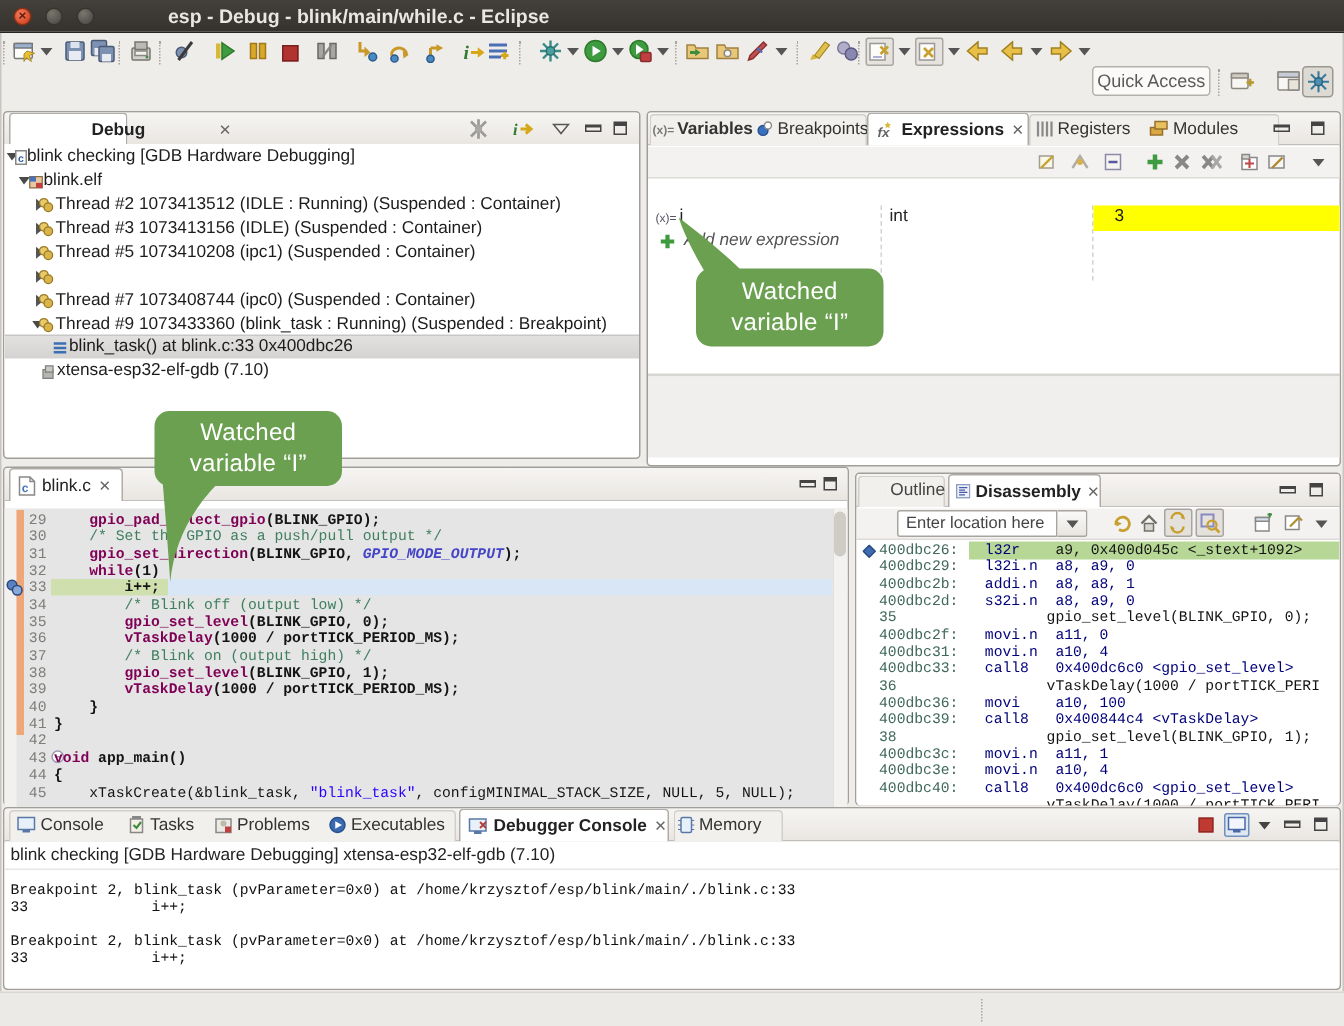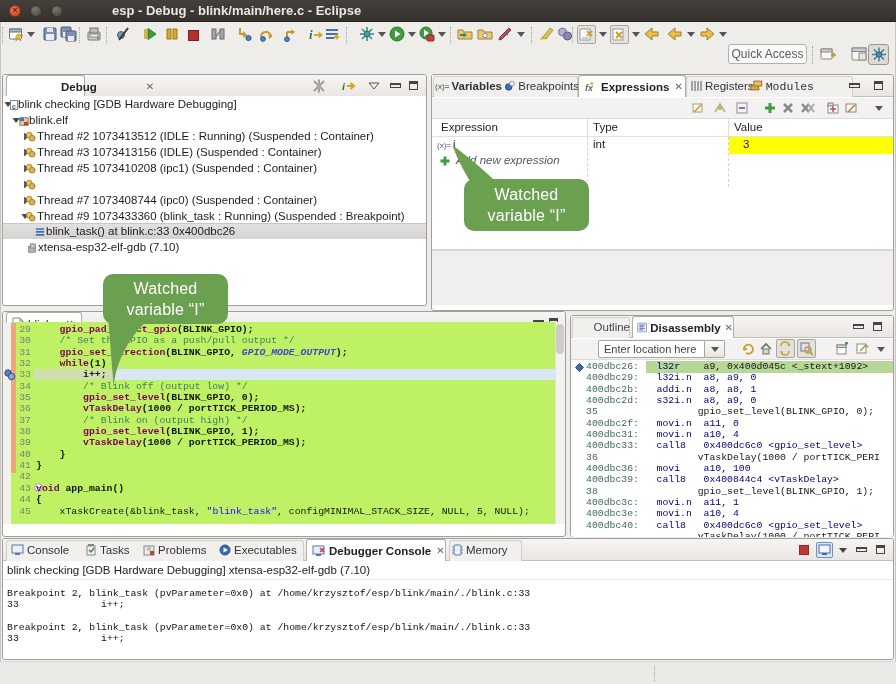--- a/index.html
+++ b/index.html
@@ -26,21 +26,21 @@
 </style>
 </head>
 <body>
 <div id="app">
 
 <div class="abs" style="left:0;top:0;width:896px;height:22px;background:linear-gradient(#44413c,#35322d);border-bottom:1px solid #262420;">
   <div class="abs" style="left:9px;top:5px;width:12px;height:12px;border-radius:50%;background:radial-gradient(circle at 35% 30%,#f27b5a,#d84d2c 70%);border:1px solid #8c3015;"></div>
   <div class="abs" style="left:10.5px;top:6px;width:9px;height:9px;color:#5e1d0a;font-size:9px;font-weight:bold;line-height:9px;text-align:center;">×</div>
   <div class="abs" style="left:30px;top:5px;width:12px;height:12px;border-radius:50%;background:radial-gradient(circle at 35% 30%,#7a766e,#55524b 70%);border:1px solid #36342f;"></div>
   <div class="abs" style="left:51px;top:5px;width:12px;height:12px;border-radius:50%;background:radial-gradient(circle at 35% 30%,#7a766e,#55524b 70%);border:1px solid #36342f;"></div>
-  <div class="abs" style="left:112px;top:3px;font-size:13px;font-weight:bold;color:#e9e7e3;">esp - Debug - blink/main/here.c - Eclipse</div>
+  <div class="abs" style="left:112px;top:3px;font-size:13px;font-weight:bold;color:#e9e7e3;">esp - Debug - blink/main/while.c - Eclipse</div>
 </div>
 
 <div id="toolbar" class="abs" style="left:0;top:22px;width:896px;height:50px;background:#efedea;">
   <div class="vsep" style="left:2px;top:5px;height:16px;"></div>
   <svg class="abs" style="left:8px;top:4px" width="16" height="16" viewBox="0 0 16 16">
         <rect x="1.5" y="3" width="12" height="10" rx="1" fill="#fdfdfc" stroke="#777"></rect>
         <rect x="1.5" y="3" width="12" height="3" fill="#9ab2d4" stroke="#777"></rect>
         <path d="M10 8 L15 9.5 L11.5 11 L13 15 L9.5 12.5 L8 15 L8 10 Z" fill="#e8c030" stroke="#a08020" stroke-width="0.6"></path>
       </svg>
   <div class="caret" style="left:27px;top:10px;"></div>
@@ -348,21 +348,21 @@
     <svg width="12" height="12" viewBox="0 0 12 12">
           <g stroke="#8a8a88" stroke-width="1.5">
             <line x1="2" y1="1" x2="2" y2="11"></line>
             <line x1="5" y1="1" x2="5" y2="11"></line>
             <line x1="8" y1="1" x2="8" y2="11"></line>
             <line x1="11" y1="1" x2="11" y2="11"></line>
           </g>
         </svg>
     <span style="margin-left:3px;">Registers</span>
       </div>
-  <div class="tab" style="left:318px;width:64px;font-family:Liberation Mono, monospace;">
+  <div class="tab" style="left:334px;width:64px;">
     <svg width="13" height="12" viewBox="0 0 13 12">
           <rect x="1" y="5" width="8" height="5" fill="#d9a840" stroke="#96702a"></rect>
           <rect x="4" y="1" width="8" height="5" fill="#e8c060" stroke="#96702a"></rect>
         </svg>
     <span style="margin-left:3px;">Modules</span>
       </div>
   <div class="minico" style="left:417px;top:8px;"></div>
   <div class="maxico" style="left:442px;top:6px;"></div>
 
   <div class="abs" style="left:0;top:23px;width:461px;height:21px;background:#f4f2f0;border-bottom:1px solid #dddbd7;">
@@ -393,27 +393,20 @@
           <rect x="2" y="2" width="5" height="3" fill="#d8d4cc" stroke="#888"></rect>
           <path d="M4 8 L10 8 M7 5 L7 11" stroke="#c04848" stroke-width="1.4"></path>
         </svg>
     <svg class="abs" style="left:412px;top:3px" width="14" height="14" viewBox="0 0 14 14">
           <rect x="2" y="3" width="10" height="8" fill="#f8f6f2" stroke="#888"></rect>
           <path d="M4 11 L11 4" stroke="#b08830" stroke-width="1.6"></path>
         </svg>
     <div class="caret" style="left:443px;top:8px;border-top-color:#555;"></div>
   </div>
 
-  <div class="abs" style="left:0;top:44px;width:461px;height:18px;background:#fff;border-bottom:1px solid #e4e2de;font-size:11.5px;color:#222;">
-    <span class="abs" style="left:9px;top:2px;">Expression</span>
-    <span class="abs" style="left:161px;top:2px;">Type</span>
-    <span class="abs" style="left:302px;top:2px;">Value</span>
-    <div class="abs" style="left:155px;top:0;height:18px;border-left:1px solid #e0deda;"></div>
-    <div class="abs" style="left:296px;top:0;height:18px;border-left:1px solid #e0deda;"></div>
-  </div>
 
   <div class="abs" style="left:0;top:62px;width:461px;height:112px;background:#fff;font-size:11.5px;color:#222;">
     <div class="abs" style="left:155px;top:0;height:50px;border-left:1px dashed #d4d2ce;"></div>
     <div class="abs" style="left:296px;top:0;height:50px;border-left:1px dashed #d4d2ce;"></div>
     <div class="abs" style="left:297px;top:0px;width:164px;height:17px;background:#ffff00;"></div>
     <svg class="abs" style="left:5px;top:3px" width="15" height="10" viewBox="0 0 15 10">
           <text x="0" y="8" font-size="8" fill="#556" textLength="14" lengthAdjust="spacingAndGlyphs">(x)=</text>
         </svg>
     <span class="abs" style="left:21px;top:1px;">i</span>
     <span class="abs" style="left:161px;top:1px;">int</span>
@@ -435,21 +428,21 @@
           <path d="M1 1 L8 1 L11 4 L11 13 L1 13 Z" fill="#fff" stroke="#8a8886"></path>
           <path d="M8 1 L8 4 L11 4" fill="none" stroke="#8a8886"></path>
           <text x="2.5" y="11" font-size="8" fill="#4a78c0" font-weight="bold">c</text>
         </svg>
     <span style="margin-left:4px;font-weight:normal;">blink.c</span>
         <span style="margin-left:5px;font-weight:normal;color:#666;font-size:10px;">✕</span>
   </div>
   <div class="minico" style="left:530px;top:8px;"></div>
   <div class="maxico" style="left:546px;top:6px;"></div>
 
-  <div class="abs" style="left:0;top:10px;width:562px;height:202px;background:#bef264;border-radius:0 0 3px 3px;overflow:hidden;">
+  <div class="abs" style="left:0;top:27px;width:562px;height:202px;background:#e5e5e5;border-radius:0 0 3px 3px;overflow:hidden;">
     <div class="abs" style="left:0;top:0;width:8px;height:202px;background:#f3f1ef;"></div>
     <div class="abs" style="left:8px;top:1px;width:4.5px;height:150px;background:#efa678;"></div>
 
     <div class="abs" style="left:31px;top:47px;width:78px;height:11px;background:#cfdfae;"></div>
     <div class="abs" style="left:109px;top:47px;width:453px;height:11px;background:#d9e6f6;"></div>
 
     <svg class="abs" style="left:0px;top:46px" width="13" height="13" viewBox="0 0 13 13">
           <circle cx="5" cy="5" r="3.2" fill="#5b80c0" stroke="#2a4a80"></circle>
           <circle cx="8.5" cy="8.5" r="3.2" fill="#88a8d8" stroke="#2a4a80"></circle>
         </svg>

